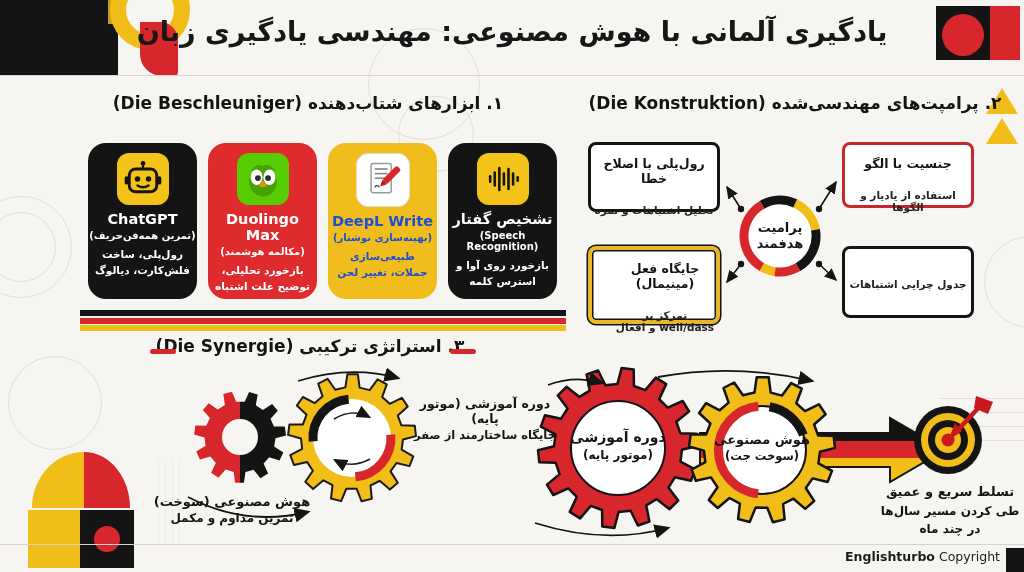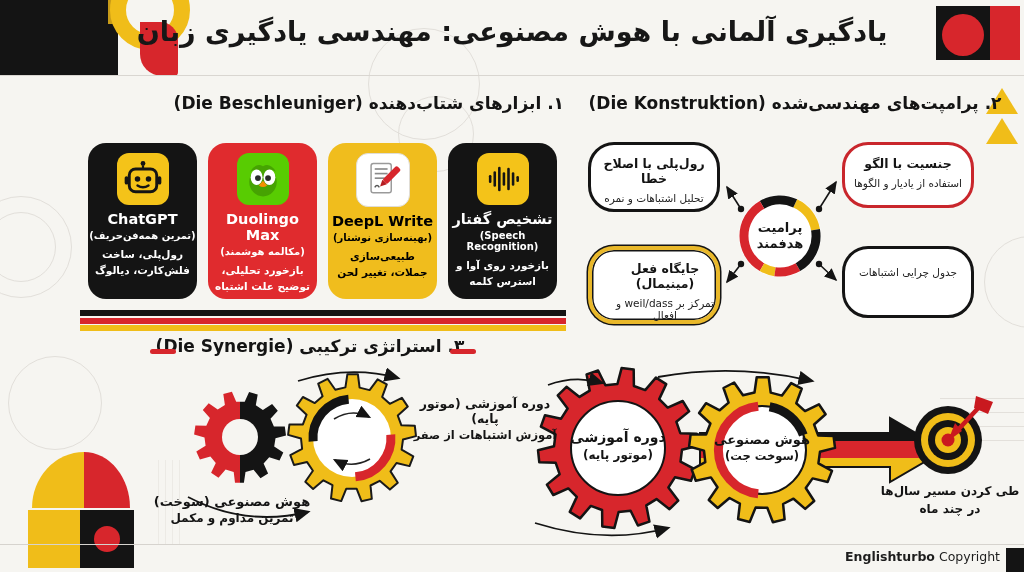--- a/index.html
+++ b/index.html
@@ -18,32 +18,32 @@
   .title{left:0;right:0;top:16px;font-size:27px;font-weight:bold;color:#171717;}
   .hr{left:0;width:1024px;height:1px;background:#d9d6d1;}
 
   .sec-head{font-size:17px;font-weight:bold;color:#141414;}
 
   
   .cards{left:88px;top:143px;display:flex;gap:11px;}
   .card{width:109px;height:156px;border-radius:18px;padding-top:10px;box-sizing:border-box;text-align:center;}
   .card.black{background:#141414;color:#ffffff;}
   .card.red{background:#e02b2e;color:#ffffff;}
-  .card.yellow{background:#f0bd1d;color:#000000;}
+  .card.yellow{background:#f0bd1d;color:#1d4ed8;}
   .icon-sq{width:52px;height:52px;border-radius:12px;margin:0 auto;display:flex;align-items:center;justify-content:center;}
   .card-title{font-size:14.5px;font-weight:bold;margin-top:7px;line-height:1.1;}
   .card-tag{font-size:10px;font-weight:bold;margin-top:2px;}
   .card-desc{font-size:10.5px;font-weight:bold;margin-top:6px;line-height:1.5;padding:0 5px;}
 
   .flagbar div{height:6px;margin-bottom:1.5px;}
 
   
-  .pbox{background:#ffffff;border-radius:26px;box-sizing:border-box;text-align:center;padding-top:11px;}
+  .pbox{background:#ffffff;border-radius:8px;box-sizing:border-box;text-align:center;padding-top:11px;}
   .pbox .t{font-size:12.5px;font-weight:bold;color:#141414;}
-  .pbox .d{font-size:10.5px;color:#222;margin-top:6px;font-weight:400;}
+  .pbox .d{font-size:10.5px;color:#222;margin-top:18px;font-weight:700;}
   .pcenter{width:78px;height:78px;display:flex;flex-direction:column;align-items:center;justify-content:center;
            font-size:13px;font-weight:bold;color:#141414;line-height:1.25;}
 
   
   .glabel{text-align:center;color:#141414;}
   .glabel .t{font-weight:bold;}
   .dash{position:absolute;width:26px;height:5px;border-radius:3px;background:#d7262c;}
 
   .footer-line{left:0;top:544px;width:1024px;height:1px;background:#d6d3ce;}
   .copyright{right:24px;top:549px;font-size:12.5px;color:#1d1d1d;}
@@ -84,21 +84,21 @@
 
   <div class="abs" style="left:32px;top:452px;width:52px;height:56px;background:#f0bd19;border-radius:100% 0 0 0;"></div>
   <div class="abs" style="left:84px;top:452px;width:46px;height:56px;background:#d7262c;border-radius:0 100% 0 0;"></div>
   <div class="abs" style="left:28px;top:510px;width:52px;height:58px;background:#f0bd19;"></div>
   <div class="abs" style="left:80px;top:510px;width:54px;height:58px;background:#141414;"></div>
   <div class="abs" style="left:94px;top:526px;width:26px;height:26px;background:#d7262c;border-radius:50%;"></div>
 
   <div class="abs title ctr rtl">یادگیری آلمانی با هوش مصنوعی: مهندسی یادگیری زبان</div>
   <div class="abs hr" style="top:75px;"></div>
 
-  <div class="abs sec-head ctr rtl" style="left:84px;width:480px;top:93px;text-align:right;">۱. ابزارهای شتاب‌دهنده (Die Beschleuniger)</div>
+  <div class="abs sec-head ctr rtl" style="left:68px;width:480px;top:93px;">۱. ابزارهای شتاب‌دهنده (Die Beschleuniger)</div>
 
   <div class="abs cards">
     <div class="card black">
       <div class="icon-sq" style="background:#f4c319;">
         <svg width="44" height="44" viewBox="0 0 48 48">
           <circle cx="24" cy="7" r="2.6" fill="#141414"></circle>
             <line x1="24" y1="9" x2="24" y2="13" stroke="#141414" stroke-width="2.4"></line>
           <rect x="4" y="21" width="4" height="9" rx="2" fill="#141414"></rect>
             <rect x="40" y="21" width="4" height="9" rx="2" fill="#141414"></rect>
           <rect x="9" y="13" width="30" height="25" rx="7" fill="none" stroke="#141414" stroke-width="3.2"></rect>
@@ -303,23 +303,24 @@
     <div class="t" style="font-size:13px;">هوش مصنوعی</div>
     <div class="t" style="font-size:11.5px;">(سوخت جت)</div>
   </div>
 
   <div class="abs glabel rtl" style="left:152px;top:494px;width:160px;">
     <div class="t" style="font-size:13px;">هوش مصنوعی (سوخت)</div>
     <div style="font-size:12px;font-weight:bold;margin-top:2px;">تمرین مداوم و مکمل</div>
   </div>
   <div class="abs glabel rtl" style="left:412px;top:396px;width:146px;">
     <div class="t" style="font-size:12.5px;">دوره آموزشی (موتور پایه)</div>
-    <div style="font-size:11.5px;font-weight:600;margin-top:2px;">آموزش اشتباهات از صفر</div>
+    <div style="font-size:11.5px;font-weight:600;margin-top:2px;">جایگاه ساختارمند از صفر</div>
   </div>
   <div class="abs glabel rtl" style="left:876px;top:482px;width:148px;line-height:1.5;">
+    <div class="t" style="font-size:13px;">تسلط سریع و عمیق</div>
     <div style="font-size:12px;font-weight:bold;">طی کردن مسیر سال‌ها</div>
     <div style="font-size:12px;font-weight:bold;">در چند ماه</div>
   </div>
 
   <div class="abs footer-line"></div>
   <div class="abs copyright"><b>Englishturbo</b>&nbsp;<span>Copyright</span></div>
   <div class="abs" style="left:1006px;top:548px;width:18px;height:24px;background:#141414;"></div>
 
 </div>
 

